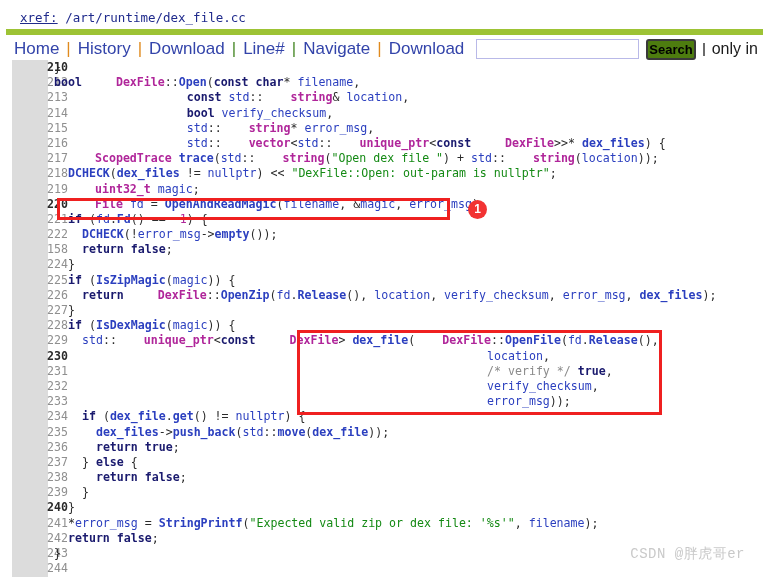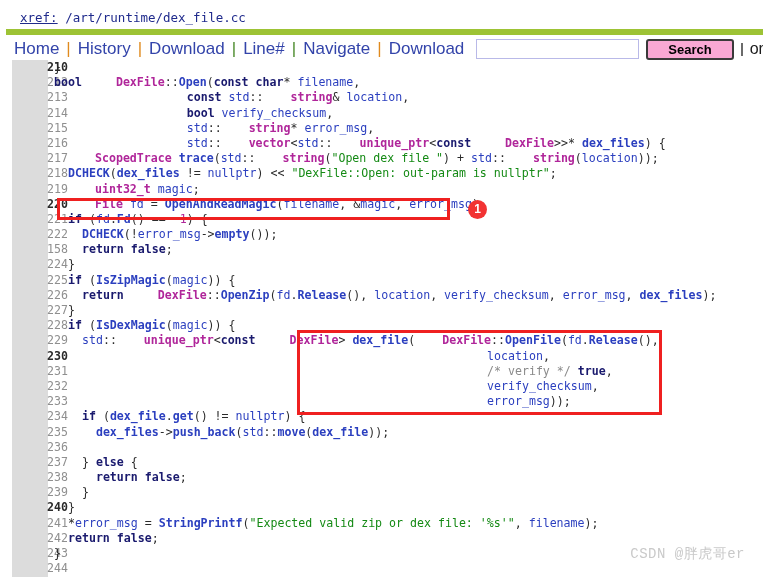--- a/index.html
+++ b/index.html
@@ -60,28 +60,28 @@
     border: 1px solid #b9b9e8;
     background: #ffffff;
     font-family: "Liberation Sans", sans-serif;
     font-size: 12px;
     padding: 1px 3px;
     box-sizing: content-box;
     outline: none;
   }
   #search-button {
     margin-left: 7px;
-    background: #f9a8d4;
+    background: #4d7c0f;
     border: 2px solid #3a3a3a;
     border-radius: 3px;
     font-family: "Liberation Sans", sans-serif;
     font-size: 13px;
     font-weight: bold;
     color: #000000;
-    padding: 1px 20px;
+    padding: 1px 1px;
     cursor: pointer;
   }
   #only-in-checkbox {
     margin-left: 7px;
     width: 11px; height: 11px;
     border: 1px solid #6b6b6b;
     background: #ffffff;
     display: inline-block;
     cursor: pointer;
   }
@@ -223,21 +223,21 @@
       <div class="code-line"><span class="lnum">226</span><span class="ltext"><span class="pln"> </span><span class="pln"> </span><span class="pln"> </span><span class="pln"> </span><span class="kw">return</span><span class="pln"> </span><span class="typ">DexFile</span><span class="pln">:</span><span class="pln">:</span><span class="fn">OpenZip</span><span class="pln">(</span><span class="id">fd</span><span class="pln">.</span><span class="fn">Release</span><span class="pln">(</span><span class="pln">)</span><span class="pln">,</span><span class="pln"> </span><span class="id">location</span><span class="pln">,</span><span class="pln"> </span><span class="id">verify_checksum</span><span class="pln">,</span><span class="pln"> </span><span class="id">error_msg</span><span class="pln">,</span><span class="pln"> </span><span class="fn">dex_files</span><span class="pln">)</span><span class="pln">;</span></span></div>
       <div class="code-line"><span class="lnum">227</span><span class="ltext"><span class="pln"> </span><span class="pln"> </span><span class="pln">}</span></span></div>
       <div class="code-line"><span class="lnum">228</span><span class="ltext"><span class="pln"> </span><span class="pln"> </span><span class="kw">if</span><span class="pln"> </span><span class="pln">(</span><span class="fn">IsDexMagic</span><span class="pln">(</span><span class="id">magic</span><span class="pln">)</span><span class="pln">)</span><span class="pln"> </span><span class="pln">{</span></span></div>
       <div class="code-line"><span class="lnum">229</span><span class="ltext"><span class="pln"> </span><span class="pln"> </span><span class="pln"> </span><span class="pln"> </span><span class="id">std</span><span class="pln">:</span><span class="pln">:</span><span class="typ">unique_ptr</span><span class="pln">&lt;</span><span class="kw">const</span><span class="pln"> </span><span class="typ">DexFile</span><span class="pln">&gt;</span><span class="pln"> </span><span class="fn">dex_file</span><span class="pln">(</span><span class="typ">DexFile</span><span class="pln">:</span><span class="pln">:</span><span class="fn">OpenFile</span><span class="pln">(</span><span class="id">fd</span><span class="pln">.</span><span class="fn">Release</span><span class="pln">(</span><span class="pln">)</span><span class="pln">,</span></span></div>
       <div class="code-line"><span class="lnum major">230</span><span class="ltext"><span class="pln"> </span><span class="pln"> </span><span class="pln"> </span><span class="pln"> </span><span class="pln"> </span><span class="pln"> </span><span class="pln"> </span><span class="pln"> </span><span class="pln"> </span><span class="pln"> </span><span class="pln"> </span><span class="pln"> </span><span class="pln"> </span><span class="pln"> </span><span class="pln"> </span><span class="pln"> </span><span class="pln"> </span><span class="pln"> </span><span class="pln"> </span><span class="pln"> </span><span class="pln"> </span><span class="pln"> </span><span class="pln"> </span><span class="pln"> </span><span class="pln"> </span><span class="pln"> </span><span class="pln"> </span><span class="pln"> </span><span class="pln"> </span><span class="pln"> </span><span class="pln"> </span><span class="pln"> </span><span class="pln"> </span><span class="pln"> </span><span class="pln"> </span><span class="pln"> </span><span class="pln"> </span><span class="pln"> </span><span class="pln"> </span><span class="pln"> </span><span class="pln"> </span><span class="pln"> </span><span class="pln"> </span><span class="pln"> </span><span class="pln"> </span><span class="pln"> </span><span class="pln"> </span><span class="pln"> </span><span class="pln"> </span><span class="pln"> </span><span class="pln"> </span><span class="pln"> </span><span class="pln"> </span><span class="pln"> </span><span class="pln"> </span><span class="pln"> </span><span class="pln"> </span><span class="pln"> </span><span class="pln"> </span><span class="pln"> </span><span class="pln"> </span><span class="pln"> </span><span class="id">location</span><span class="pln">,</span></span></div>
       <div class="code-line"><span class="lnum">231</span><span class="ltext"><span class="pln"> </span><span class="pln"> </span><span class="pln"> </span><span class="pln"> </span><span class="pln"> </span><span class="pln"> </span><span class="pln"> </span><span class="pln"> </span><span class="pln"> </span><span class="pln"> </span><span class="pln"> </span><span class="pln"> </span><span class="pln"> </span><span class="pln"> </span><span class="pln"> </span><span class="pln"> </span><span class="pln"> </span><span class="pln"> </span><span class="pln"> </span><span class="pln"> </span><span class="pln"> </span><span class="pln"> </span><span class="pln"> </span><span class="pln"> </span><span class="pln"> </span><span class="pln"> </span><span class="pln"> </span><span class="pln"> </span><span class="pln"> </span><span class="pln"> </span><span class="pln"> </span><span class="pln"> </span><span class="pln"> </span><span class="pln"> </span><span class="pln"> </span><span class="pln"> </span><span class="pln"> </span><span class="pln"> </span><span class="pln"> </span><span class="pln"> </span><span class="pln"> </span><span class="pln"> </span><span class="pln"> </span><span class="pln"> </span><span class="pln"> </span><span class="pln"> </span><span class="pln"> </span><span class="pln"> </span><span class="pln"> </span><span class="pln"> </span><span class="pln"> </span><span class="pln"> </span><span class="pln"> </span><span class="pln"> </span><span class="pln"> </span><span class="pln"> </span><span class="pln"> </span><span class="pln"> </span><span class="pln"> </span><span class="pln"> </span><span class="pln"> </span><span class="pln"> </span><span class="cmt">/* verify */</span><span class="pln"> </span><span class="kw">true</span><span class="pln">,</span></span></div>
       <div class="code-line"><span class="lnum">232</span><span class="ltext"><span class="pln"> </span><span class="pln"> </span><span class="pln"> </span><span class="pln"> </span><span class="pln"> </span><span class="pln"> </span><span class="pln"> </span><span class="pln"> </span><span class="pln"> </span><span class="pln"> </span><span class="pln"> </span><span class="pln"> </span><span class="pln"> </span><span class="pln"> </span><span class="pln"> </span><span class="pln"> </span><span class="pln"> </span><span class="pln"> </span><span class="pln"> </span><span class="pln"> </span><span class="pln"> </span><span class="pln"> </span><span class="pln"> </span><span class="pln"> </span><span class="pln"> </span><span class="pln"> </span><span class="pln"> </span><span class="pln"> </span><span class="pln"> </span><span class="pln"> </span><span class="pln"> </span><span class="pln"> </span><span class="pln"> </span><span class="pln"> </span><span class="pln"> </span><span class="pln"> </span><span class="pln"> </span><span class="pln"> </span><span class="pln"> </span><span class="pln"> </span><span class="pln"> </span><span class="pln"> </span><span class="pln"> </span><span class="pln"> </span><span class="pln"> </span><span class="pln"> </span><span class="pln"> </span><span class="pln"> </span><span class="pln"> </span><span class="pln"> </span><span class="pln"> </span><span class="pln"> </span><span class="pln"> </span><span class="pln"> </span><span class="pln"> </span><span class="pln"> </span><span class="pln"> </span><span class="pln"> </span><span class="pln"> </span><span class="pln"> </span><span class="pln"> </span><span class="pln"> </span><span class="id">verify_checksum</span><span class="pln">,</span></span></div>
       <div class="code-line"><span class="lnum">233</span><span class="ltext"><span class="pln"> </span><span class="pln"> </span><span class="pln"> </span><span class="pln"> </span><span class="pln"> </span><span class="pln"> </span><span class="pln"> </span><span class="pln"> </span><span class="pln"> </span><span class="pln"> </span><span class="pln"> </span><span class="pln"> </span><span class="pln"> </span><span class="pln"> </span><span class="pln"> </span><span class="pln"> </span><span class="pln"> </span><span class="pln"> </span><span class="pln"> </span><span class="pln"> </span><span class="pln"> </span><span class="pln"> </span><span class="pln"> </span><span class="pln"> </span><span class="pln"> </span><span class="pln"> </span><span class="pln"> </span><span class="pln"> </span><span class="pln"> </span><span class="pln"> </span><span class="pln"> </span><span class="pln"> </span><span class="pln"> </span><span class="pln"> </span><span class="pln"> </span><span class="pln"> </span><span class="pln"> </span><span class="pln"> </span><span class="pln"> </span><span class="pln"> </span><span class="pln"> </span><span class="pln"> </span><span class="pln"> </span><span class="pln"> </span><span class="pln"> </span><span class="pln"> </span><span class="pln"> </span><span class="pln"> </span><span class="pln"> </span><span class="pln"> </span><span class="pln"> </span><span class="pln"> </span><span class="pln"> </span><span class="pln"> </span><span class="pln"> </span><span class="pln"> </span><span class="pln"> </span><span class="pln"> </span><span class="pln"> </span><span class="pln"> </span><span class="pln"> </span><span class="pln"> </span><span class="id">error_msg</span><span class="pln">)</span><span class="pln">)</span><span class="pln">;</span></span></div>
       <div class="code-line"><span class="lnum">234</span><span class="ltext"><span class="pln"> </span><span class="pln"> </span><span class="pln"> </span><span class="pln"> </span><span class="kw">if</span><span class="pln"> </span><span class="pln">(</span><span class="fn">dex_file</span><span class="pln">.</span><span class="fn">get</span><span class="pln">(</span><span class="pln">)</span><span class="pln"> </span><span class="pln">!</span><span class="pln">=</span><span class="pln"> </span><span class="id">nullptr</span><span class="pln">)</span><span class="pln"> </span><span class="pln">{</span></span></div>
       <div class="code-line"><span class="lnum">235</span><span class="ltext"><span class="pln"> </span><span class="pln"> </span><span class="pln"> </span><span class="pln"> </span><span class="pln"> </span><span class="pln"> </span><span class="fn">dex_files</span><span class="pln">-</span><span class="pln">&gt;</span><span class="fn">push_back</span><span class="pln">(</span><span class="id">std</span><span class="pln">:</span><span class="pln">:</span><span class="fn">move</span><span class="pln">(</span><span class="fn">dex_file</span><span class="pln">)</span><span class="pln">)</span><span class="pln">;</span></span></div>
-      <div class="code-line"><span class="lnum">236</span></div>
+      <div class="code-line"><span class="lnum">236</span><span class="ltext"><span class="pln"> </span><span class="pln"> </span><span class="pln"> </span><span class="pln"> </span><span class="pln"> </span><span class="pln"> </span><span class="kw">return</span><span class="pln"> </span><span class="kw">true</span><span class="pln">;</span></span></div>
       <div class="code-line"><span class="lnum">237</span><span class="ltext"><span class="pln"> </span><span class="pln"> </span><span class="pln"> </span><span class="pln"> </span><span class="pln">}</span><span class="pln"> </span><span class="kw">else</span><span class="pln"> </span><span class="pln">{</span></span></div>
       <div class="code-line"><span class="lnum">238</span><span class="ltext"><span class="pln"> </span><span class="pln"> </span><span class="pln"> </span><span class="pln"> </span><span class="pln"> </span><span class="pln"> </span><span class="kw">return</span><span class="pln"> </span><span class="kw">false</span><span class="pln">;</span></span></div>
       <div class="code-line"><span class="lnum">239</span><span class="ltext"><span class="pln"> </span><span class="pln"> </span><span class="pln"> </span><span class="pln"> </span><span class="pln">}</span></span></div>
       <div class="code-line"><span class="lnum major">240</span><span class="ltext"><span class="pln"> </span><span class="pln"> </span><span class="pln">}</span></span></div>
       <div class="code-line"><span class="lnum">241</span><span class="ltext"><span class="pln"> </span><span class="pln"> </span><span class="pln">*</span><span class="id">error_msg</span><span class="pln"> </span><span class="pln">=</span><span class="pln"> </span><span class="fn">StringPrintf</span><span class="pln">(</span><span class="str">"Expected valid zip or dex file: '%s'"</span><span class="pln">,</span><span class="pln"> </span><span class="id">filename</span><span class="pln">)</span><span class="pln">;</span></span></div>
       <div class="code-line"><span class="lnum">242</span><span class="ltext"><span class="pln"> </span><span class="pln"> </span><span class="kw">return</span><span class="pln"> </span><span class="kw">false</span><span class="pln">;</span></span></div>
       <div class="code-line"><span class="lnum">243</span><span class="ltext"><span class="pln">}</span></span></div>
       <div class="code-line"><span class="lnum">244</span><span class="ltext"></span></div>
     </div>
 </div>

